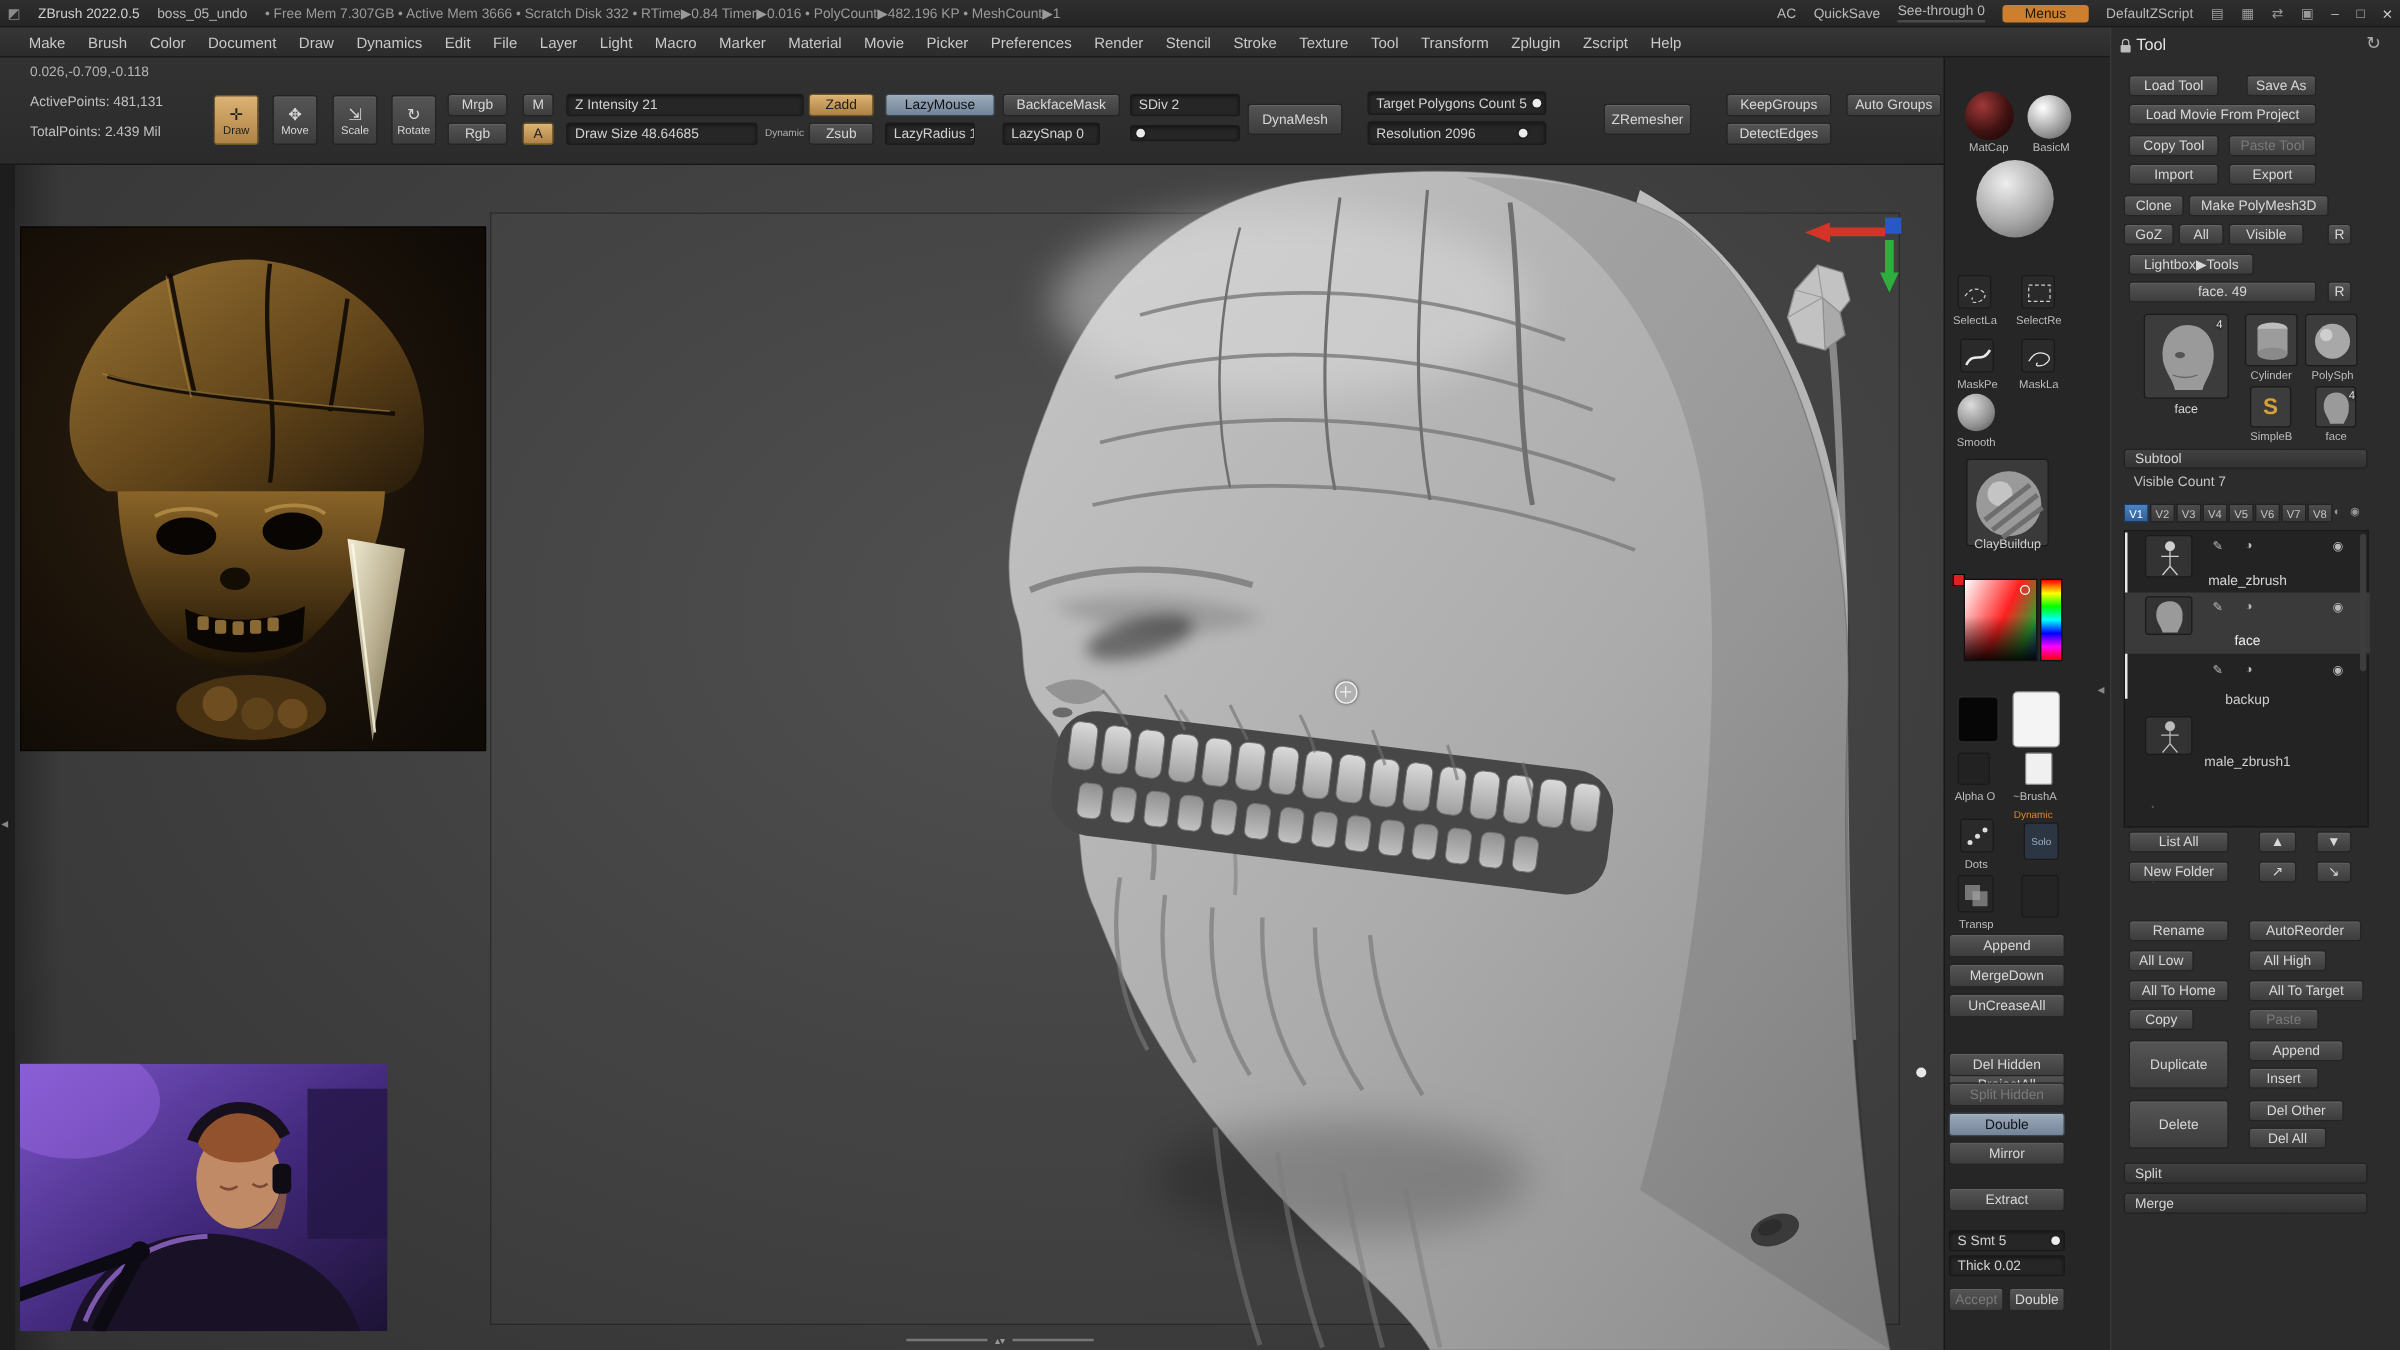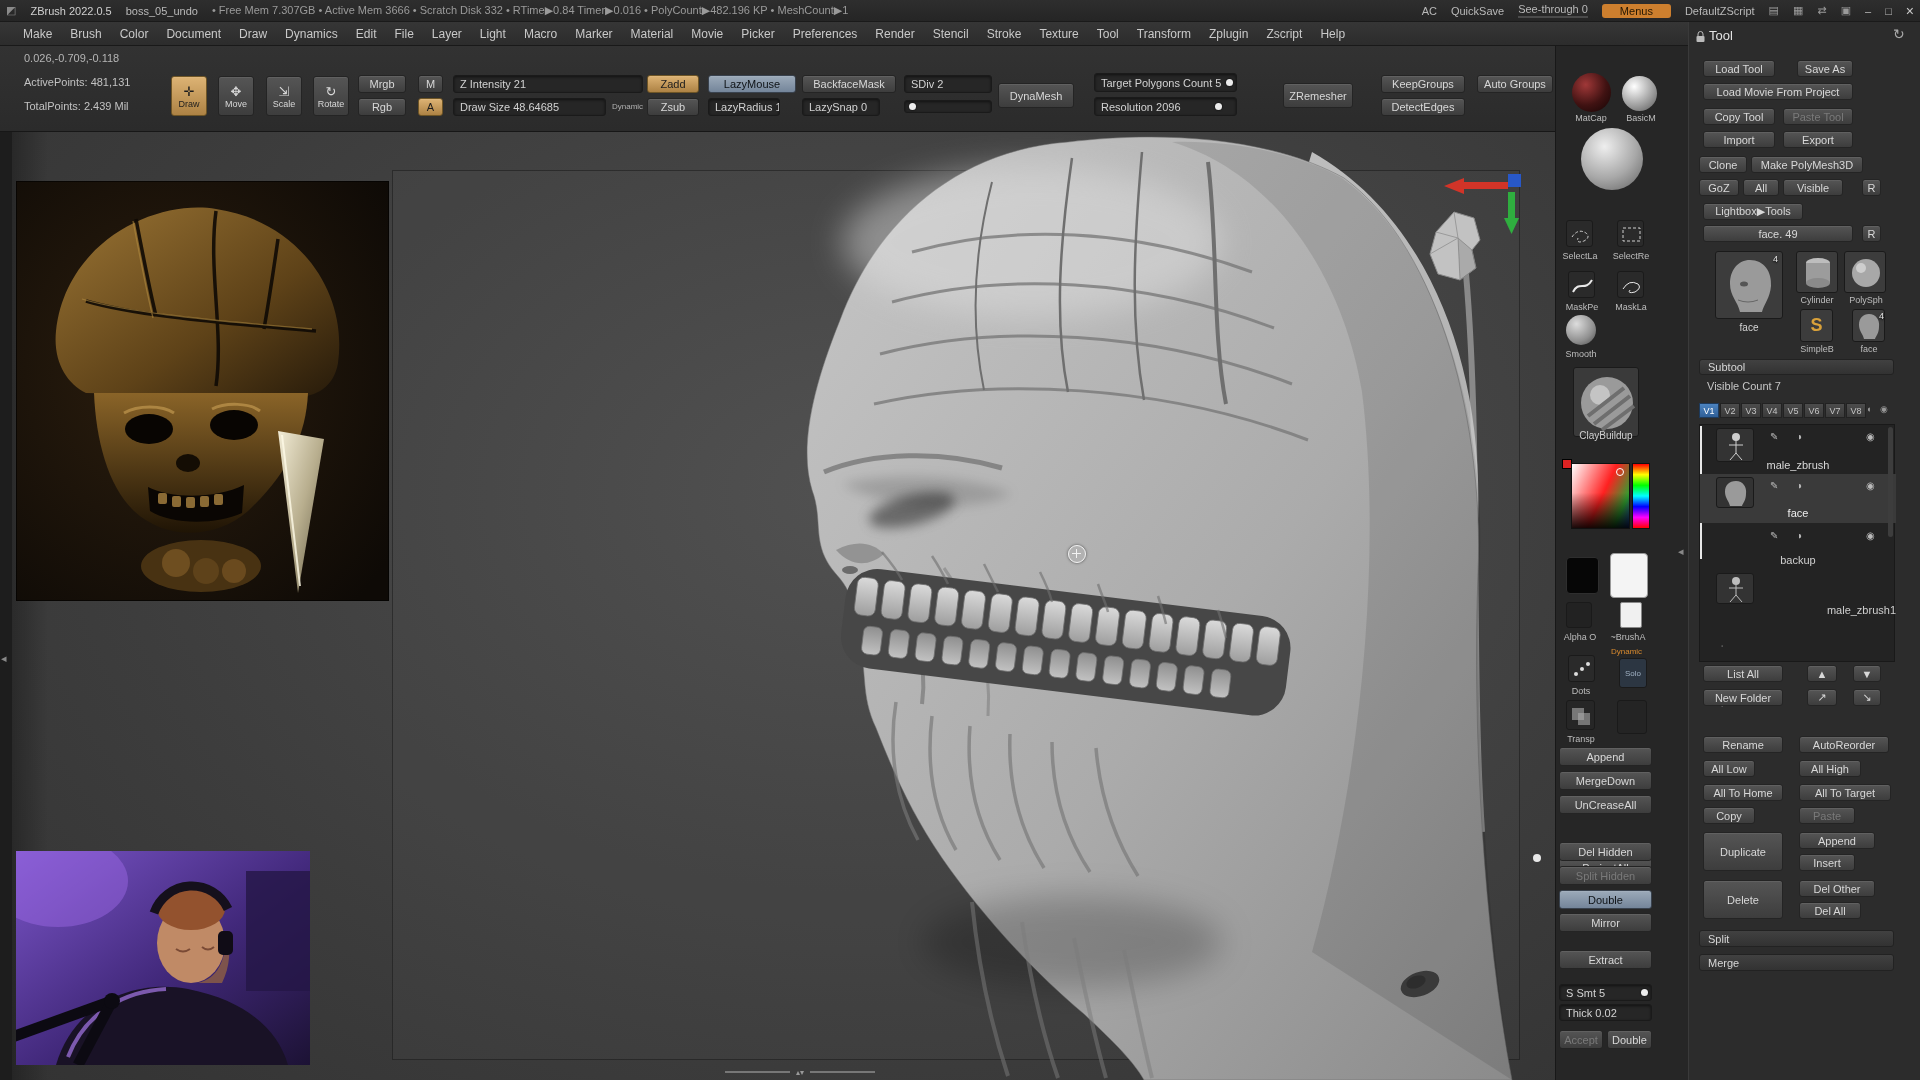--- a/index.html
+++ b/index.html
@@ -596,21 +596,21 @@
       <div class="a" style="left:0;top:31px;width:196px;text-align:center;font-size:11px;color:#cfcfcf">backup</div>
     </div>
 
     <div class="a" style="left:0;top:145px;width:196px;height:49px">
       <div class="thumbbox" style="left:16px;top:3px;width:38px;height:31px;background:#333">
         <svg width="38" height="31">
             <circle cx="19" cy="7" r="4" fill="#bdbdbd"></circle>
             <path d="M19,11 V21 M12,14 H26 M19,21 L13,28 M19,21 L25,28" stroke="#bdbdbd" fill="none"></path>
           </svg>
       </div>
-      <div class="a" style="left:0;top:34px;width:196px;text-align:right;font-size:11px;color:#cfcfcf">male_zbrush1</div>
+      <div class="a" style="left:0;top:34px;width:196px;text-align:center;font-size:11px;color:#cfcfcf">male_zbrush1</div>
     </div>
     <div class="a" style="left:20px;top:208px;color:#555">.</div>
     <div class="a" style="left:20px;top:238px;color:#555">.</div>
     <div class="a" style="left:20px;top:268px;color:#555">.</div>
     <div class="a" style="left:188px;top:2px;width:5px;height:110px;background:#3d3d3d;border-radius:3px"></div>
   </div>
 
   <div class="btn a" style="left:14px;top:643px;width:80px;height:17px">List All</div>
   <div class="btn a" style="left:118px;top:643px;width:30px;height:17px">▲</div>
   <div class="btn a" style="left:164px;top:643px;width:28px;height:17px">▼</div>

